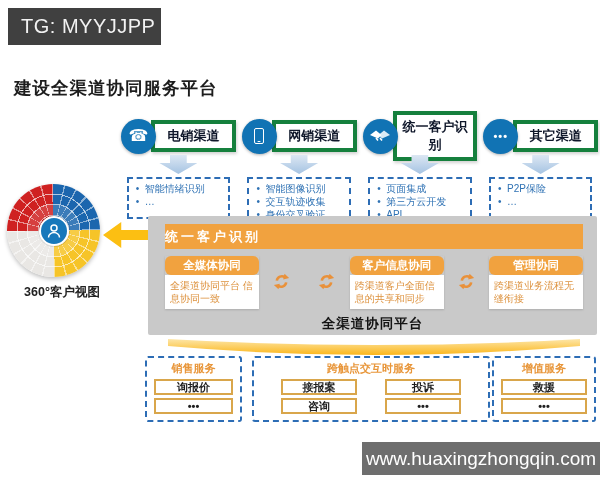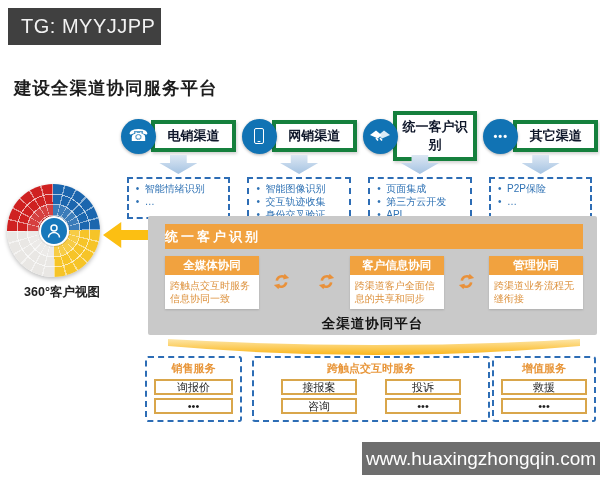--- a/index.html
+++ b/index.html
@@ -107,21 +107,21 @@
   }
   .uni-bar {
     margin:8px 14px 0 17px; height:25px; line-height:25px;
     background:#f1a23f; color:#ffffff; text-align:left;
     font-size:13px; font-weight:bold; letter-spacing:3px;
   }
   .modules { display:flex; align-items:flex-start; margin:7px 14px 0 17px; }
   .module { width:94px; box-shadow:0 1px 2px rgba(0,0,0,.15); }
   .m-head {
     height:19px; line-height:19px; background:#f1a23f; color:#ffffff;
-    font-size:11.5px; font-weight:bold; text-align:center;
+    font-size:11.5px; font-weight:bold; text-align:center;border-radius:6px;
   }
   .m-body {
     background:#ffffff; color:#dd923e; font-size:10px; line-height:1.3;
     padding:4px 5px; min-height:32px;
   }
   .sync { flex:1; display:flex; justify-content:center; margin-top:17px; }
   .panel-label {
     margin-top:6px; text-align:center; font-size:13.5px; font-weight:bold;
     color:#141414; letter-spacing:1px;
   }
@@ -134,21 +134,21 @@
     position:absolute; top:356px; border:2px dashed #2d6db5; border-radius:3px;
     background:#ffffff; padding:3px 7px 6px;
   }
   .svc-1 { left:145px; width:97px; }
   .svc-2 { left:252px; width:238px; }
   .svc-3 { left:492px; width:104px; }
   .s-head { color:#e8963a; font-size:11px; font-weight:bold; text-align:center; }
   .s-box {
     border:2px solid #d9a64b; background:#ffffff; margin-top:3px;
     height:16px; line-height:13px; text-align:center;
-    font-size:11px; font-weight:normal; color:#1f1f1f;
+    font-size:11px; font-weight:bold; color:#1f1f1f;
   }
   .cols { display:grid; grid-template-columns:1fr 1fr; column-gap:28px; padding:0 20px; }
 </style>
 </head>
 <body>
 
 <div class="tg">TG: MYYJJPP</div>
 
 <div class="title">建设全渠道协同服务平台</div>
 
@@ -232,21 +232,21 @@
 
 </div>
 
 <div class="panel">
   <div class="uni-bar">统一客户识别</div>
 
   <div class="modules">
 
     <div class="module">
       <div class="m-head">全媒体协同</div>
-      <div class="m-body">跨触点交互时服务 信息协同一致</div>
+      <div class="m-body">全渠道协同平台 信息协同一致</div>
     </div>
 
     <div class="sync">
       <svg width="17" height="17" viewBox="0 0 20 20">
         <path d="M4.5 9 a6 6 0 0 1 9.5-4" stroke="#e9913a" stroke-width="3" fill="none"></path>
         <polygon points="13.5,1 19,6 12,7.5" fill="#e9913a"></polygon>
         <path d="M15.5 11 a6 6 0 0 1 -9.5 4" stroke="#e9913a" stroke-width="3" fill="none"></path>
         <polygon points="6.5,19 1,14 8,12.5" fill="#e9913a"></polygon>
       </svg>
     </div>

